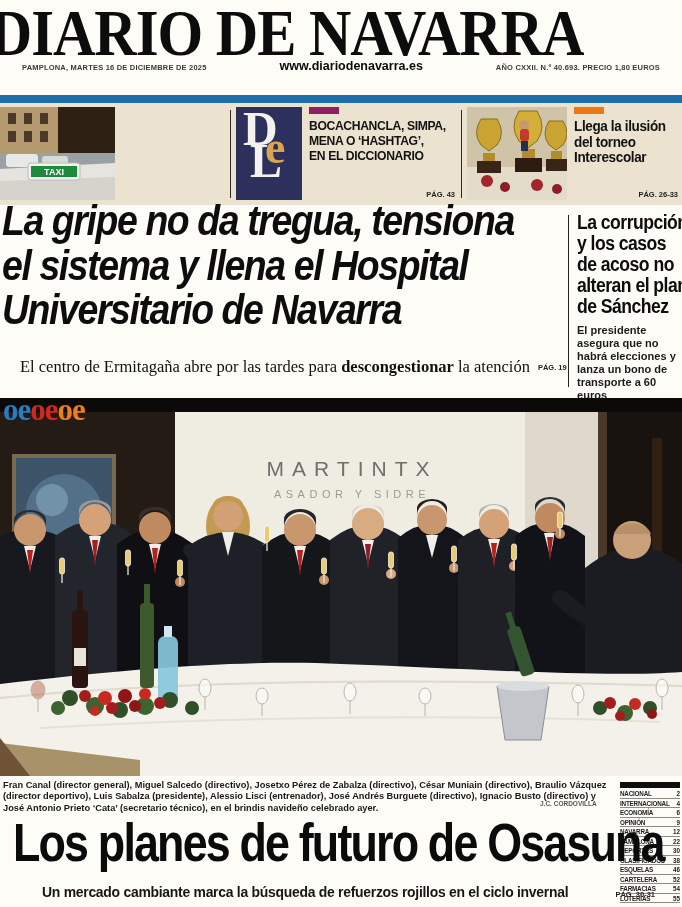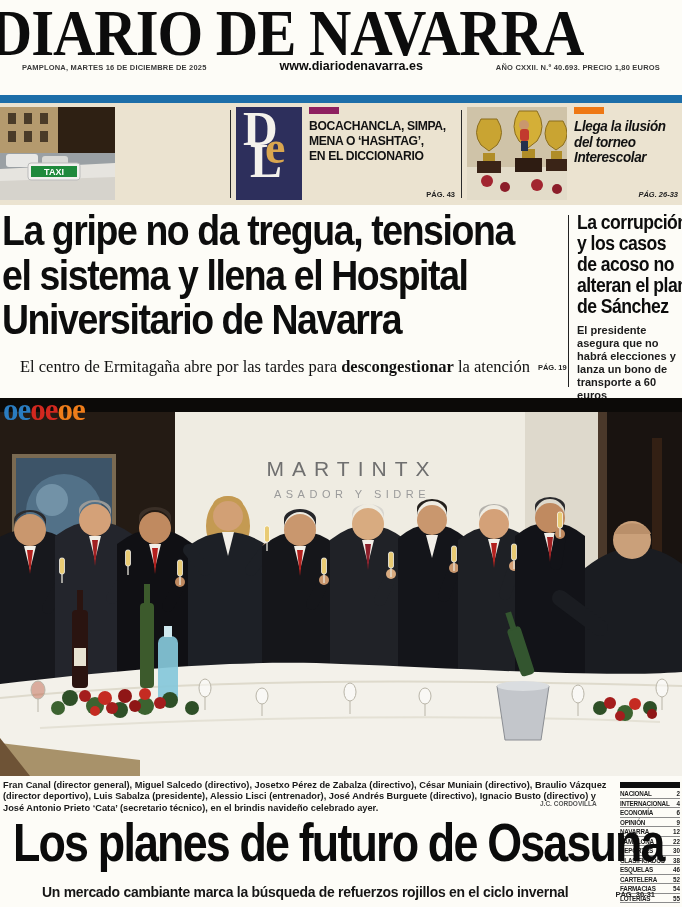--- a/index.html
+++ b/index.html
@@ -23,21 +23,21 @@
   .k-orange{background:#ee7814;}
   .tline{font-weight:bold;font-size:15px;line-height:15.5px;letter-spacing:-.4px;transform:scaleX(.9);transform-origin:0 0;white-space:nowrap;color:#121212;}
   .tline.up{font-size:13.5px;line-height:15px;}
   .tpage{position:absolute;right:2px;bottom:1px;font-size:7.5px;font-weight:bold;color:#222;}
   .dlebox{top:4px;left:236px;width:66px;height:93px;background:#2d2f5c;overflow:hidden;}
   .dlebox span{position:absolute;font-family:"Liberation Serif",serif;font-weight:bold;}
   .dle-d{left:7px;top:-6px;font-size:48px;color:#f4f2ec;}
   .dle-e{left:29px;top:14px;font-size:46px;color:#d9a64f;}
   .dle-l{left:14px;top:26px;font-size:48px;color:#f4f2ec;}
   
-  .lead{left:2px;top:208px;width:560px;}
+  .lead{left:2px;top:198px;width:560px;font-style:italic;}
   .lead-line{font-weight:bold;font-size:43px;line-height:44.5px;letter-spacing:-1.6px;white-space:nowrap;transform:scaleX(.87);transform-origin:0 0;color:#0d0d0d;}
   .lead-sub{left:20px;top:357px;width:558px;display:flex;align-items:center;}
   .lead-sub .serif{font-family:"Liberation Serif",serif;font-size:16.5px;color:#111;white-space:nowrap;}
   .lead-sub .pg{font-size:7.5px;font-weight:bold;color:#222;margin-left:8px;}
   .vrule{left:568px;top:215px;width:1px;height:172px;background:#222;}
   .secondary{left:577px;top:212px;width:105px;}
   .sec-line{font-weight:bold;font-size:20px;line-height:21px;letter-spacing:-.6px;white-space:nowrap;transform:scaleX(.88);transform-origin:0 0;color:#0d0d0d;}
   .sec-sum{margin-top:7px;font-size:11.5px;line-height:13px;font-weight:600;color:#1c1c1c;transform:scaleX(.96);transform-origin:0 0;width:104%;}
   .sec-pg{text-align:right;font-size:7px;font-weight:bold;color:#222;margin-top:1px;}
   
@@ -129,21 +129,21 @@
         <rect x="79" y="52" width="21" height="12" fill="#3a2417"></rect>
       <circle cx="57" cy="18" r="5" fill="#c9976e"></circle>
       <rect x="53" y="22" width="9" height="12" rx="3" fill="#c23a2e"></rect>
       <rect x="54" y="34" width="7" height="10" fill="#23314d"></rect>
       <circle cx="20" cy="74" r="6" fill="#a22530"></circle>
         <circle cx="38" cy="80" r="5" fill="#8c1e2a"></circle>
         <circle cx="70" cy="78" r="6" fill="#a22530"></circle>
         <circle cx="90" cy="82" r="5" fill="#8c1e2a"></circle>
     </svg>
   </div>
-  <div class="abs ttext" style="left:574px;width:106px;font-style:italic;">
+  <div class="abs ttext" style="left:574px;width:106px;">
     <div class="kicker k-orange"></div>
     <div class="tline">Llega la ilusión</div>
     <div class="tline">del torneo</div>
     <div class="tline">Interescolar</div>
     <div class="tpage">PÁG. 26-33</div>
   </div>
 </div>
 
 <div class="abs lead">
   <div class="lead-line">La gripe no da tregua, tensiona</div>

